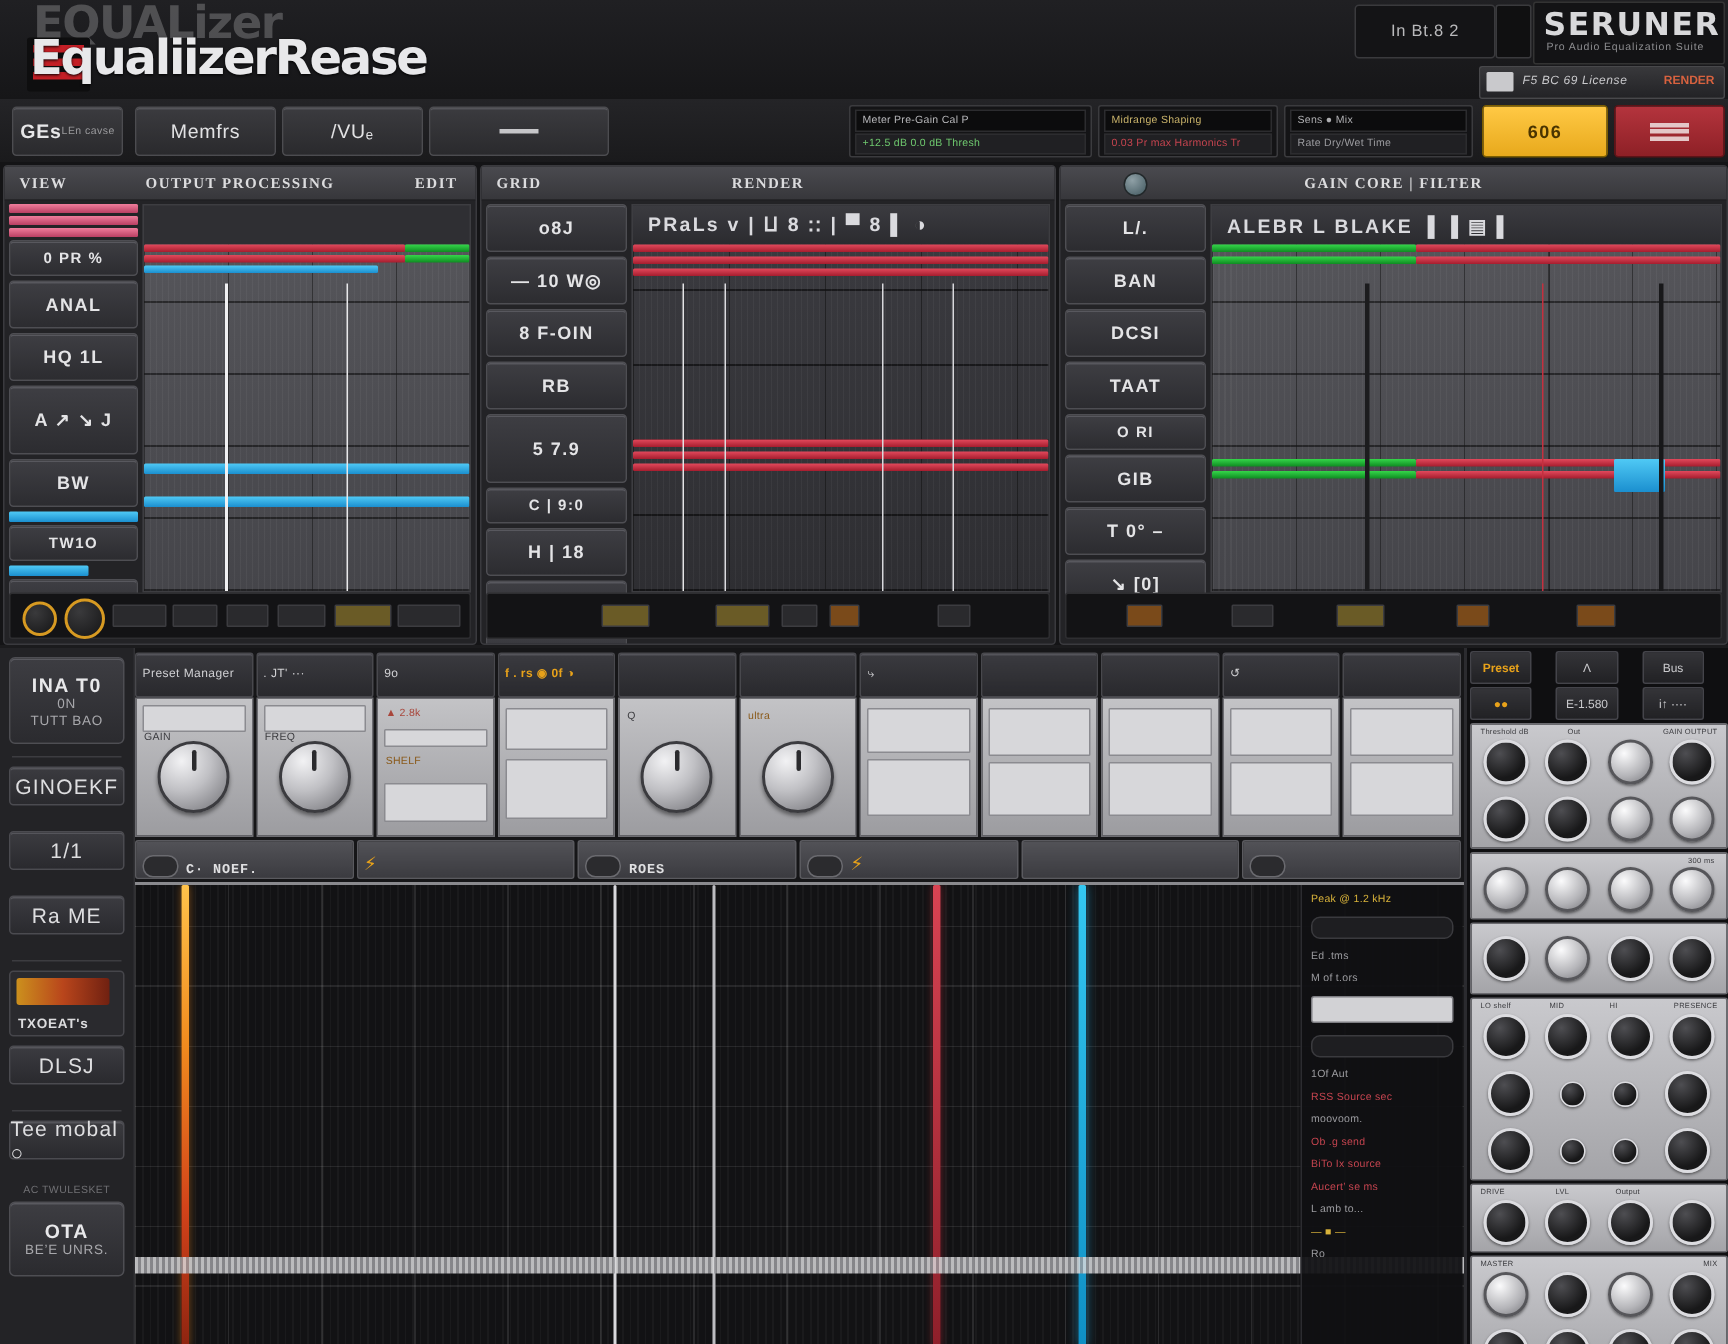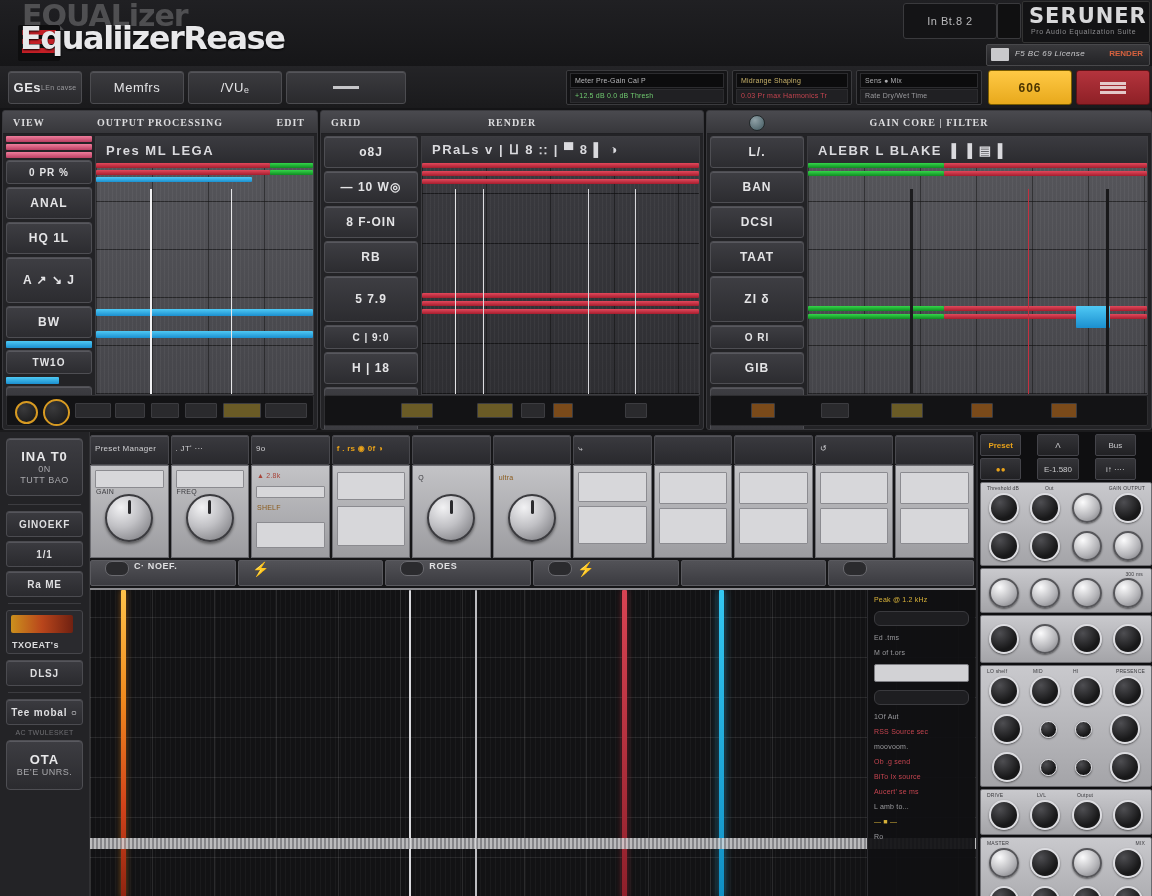--- a/index.html
+++ b/index.html
@@ -139,25 +139,25 @@
   
   .lower{position:absolute;left:0;top:432px;width:1152px;height:464px;background:#1b1b1d;}
   .lsidebar{position:absolute;left:0;top:0;width:90px;height:464px;
             background:#232326;border-right:1px solid #313134;padding:6px 6px 0 6px;box-sizing:border-box;}
   .sb-card{position:relative;height:56px;margin-bottom:8px;border-radius:4px;
            background:linear-gradient(180deg,#3d3d42,#2b2b2f);border:1px solid #4e4e53;
            box-shadow:inset 0 1px 0 #5a5a60;
            display:flex;flex-direction:column;align-items:center;justify-content:center;}
   .sb-card .c1{font-size:13px;font-weight:bold;color:#e8e8ea;letter-spacing:1px;}
   .sb-card .c2{font-size:9px;color:#a8a8ac;letter-spacing:.5px;line-height:11px;}
-  .sb-btn{position:relative;height:24px;margin-bottom:4px;border-radius:3px;
+  .sb-btn{position:relative;height:24px;margin-bottom:17px;border-radius:3px;
           background:linear-gradient(180deg,#3b3b40,#2a2a2e);border:1px solid #4b4b50;
           box-shadow:inset 0 1px 0 #55555b;
           display:flex;align-items:center;justify-content:center;
-          font-size:10px;font-weight:bold;color:#dedee0;letter-spacing:.8px;}
+          font-size:14px;font-weight:normal;color:#dedee0;letter-spacing:.8px;}
   .sb-div{height:1px;background:#3c3c40;margin:6px 2px;}
   .sb-thumb{position:relative;height:42px;margin-bottom:6px;border-radius:3px;
             background:#2a2a2e;border:1px solid #46464b;overflow:hidden;}
   .sb-thumb .flame{position:absolute;left:4px;top:4px;width:62px;height:18px;
         background:linear-gradient(90deg,#e8a21a,#d24a18,#7c1f0c);border-radius:2px;opacity:.85;}
   .sb-thumb .tl{position:absolute;left:5px;bottom:3px;font-size:9px;font-weight:bold;color:#dcdcde;letter-spacing:.5px;}
   .sb-note{font-size:7px;color:#6f6f73;text-align:center;letter-spacing:.3px;margin:4px 0;}
 
   .lmain{position:absolute;left:90px;top:0;width:886px;height:464px;background:#161618;}
 
@@ -177,21 +177,21 @@
            border:2px solid #3b3b3f;box-shadow:0 2px 3px rgba(0,0,0,.45);}
   .knob-lg::after{content:"";position:absolute;left:50%;top:4px;width:3px;height:14px;
                   margin-left:-1.5px;background:#2a2a2d;border-radius:2px;}
   .ks-mini{position:absolute;left:4px;right:4px;height:16px;
            background:#d7d7da;border:1px solid #8b8b90;border-radius:1px;}
   .ks-txt{position:absolute;font-size:7px;color:#3c3c40;letter-spacing:.2px;white-space:nowrap;}
 
   .btmrow{position:absolute;left:0;top:128px;width:886px;height:26px;display:flex;}
   .br-cell{position:relative;flex:1;margin-right:2px;border-radius:2px;
            background:linear-gradient(180deg,#525257,#3b3b40);border:1px solid #5a5a5f;
-           display:flex;align-items:flex-start;padding-left:14px;}
+           display:flex;align-items:flex-end;padding-left:4px;font-family:Liberation Mono, monospace;}
   .br-cell .lbl{font-size:9px;font-weight:bold;color:#e0e0e2;letter-spacing:.6px;}
   .pill{width:22px;height:13px;border-radius:7px;background:#2b2b2e;border:1px solid #6a6a6f;margin-right:5px;}
   .bolt{color:#e8a21a;font-size:14px;font-weight:bold;margin-right:4px;}
 
   .canvas{position:absolute;left:0;top:156px;width:886px;height:308px;
           background:#0f0f11;border-top:2px solid #8a8a8e;overflow:hidden;}
   .cv-grid{position:absolute;inset:0;
       background:
         repeating-linear-gradient(90deg,rgba(255,255,255,.035) 0 1px,transparent 1px 5px),
         repeating-linear-gradient(90deg,rgba(255,255,255,.10) 0 1px,transparent 1px 62px),
@@ -320,23 +320,20 @@
         <div class="lbtn">ANAL</div>
         <div class="lbtn">HQ 1L</div>
         <div class="lbtn big">A ↗ ↘ J</div>
         <div class="lbtn">BW</div>
         <div class="bar-c"></div>
         <div class="lbtn sm">TW1O</div>
         <div class="bar-c short"></div>
         <div class="lbtn">S AJ</div>
       </div>
       <div class="p-grid">
-        <div class="g-hdr">
-          <span class="gt">Pres  ML  LEGA</span>
-        </div>
         <div class="g-body">
           <div class="lane" style="top:0;">
             <i class="rd" style="top:0;width:80%;"></i>
               <i class="gr" style="left:80%;top:0;width:20%;"></i>
             <i class="rd" style="top:7px;width:80%;"></i>
               <i class="gr" style="left:80%;top:7px;width:20%;"></i>
             <i class="cy" style="top:14px;width:72%;"></i>
           </div>
           <div class="lane" style="top:146px;">
             <i class="cy" style="top:0;width:100%;height:7px;"></i>
@@ -411,21 +408,20 @@
     <div class="panel p3">
       <div class="p-head">
         <span class="p-dot"></span>
         <span class="ht h-c">GAIN CORE | FILTER</span>
       </div>
       <div class="p-left">
         <div class="lbtn">L/.</div>
         <div class="lbtn">BAN</div>
         <div class="lbtn">DCSI</div>
         <div class="lbtn">TAAT</div>
-        <div class="lbtn big">ZI δ</div>
         <div class="lbtn sm">O RI</div>
         <div class="lbtn">GIB</div>
         <div class="lbtn">T 0° –</div>
         <div class="lbtn">↘ [0]</div>
       </div>
       <div class="p-grid">
         <div class="g-hdr">
           <span class="gt">ALEBR  L BLAKE        ▐ ▐      ▤ ▌</span>
         </div>
         <div class="g-body">

